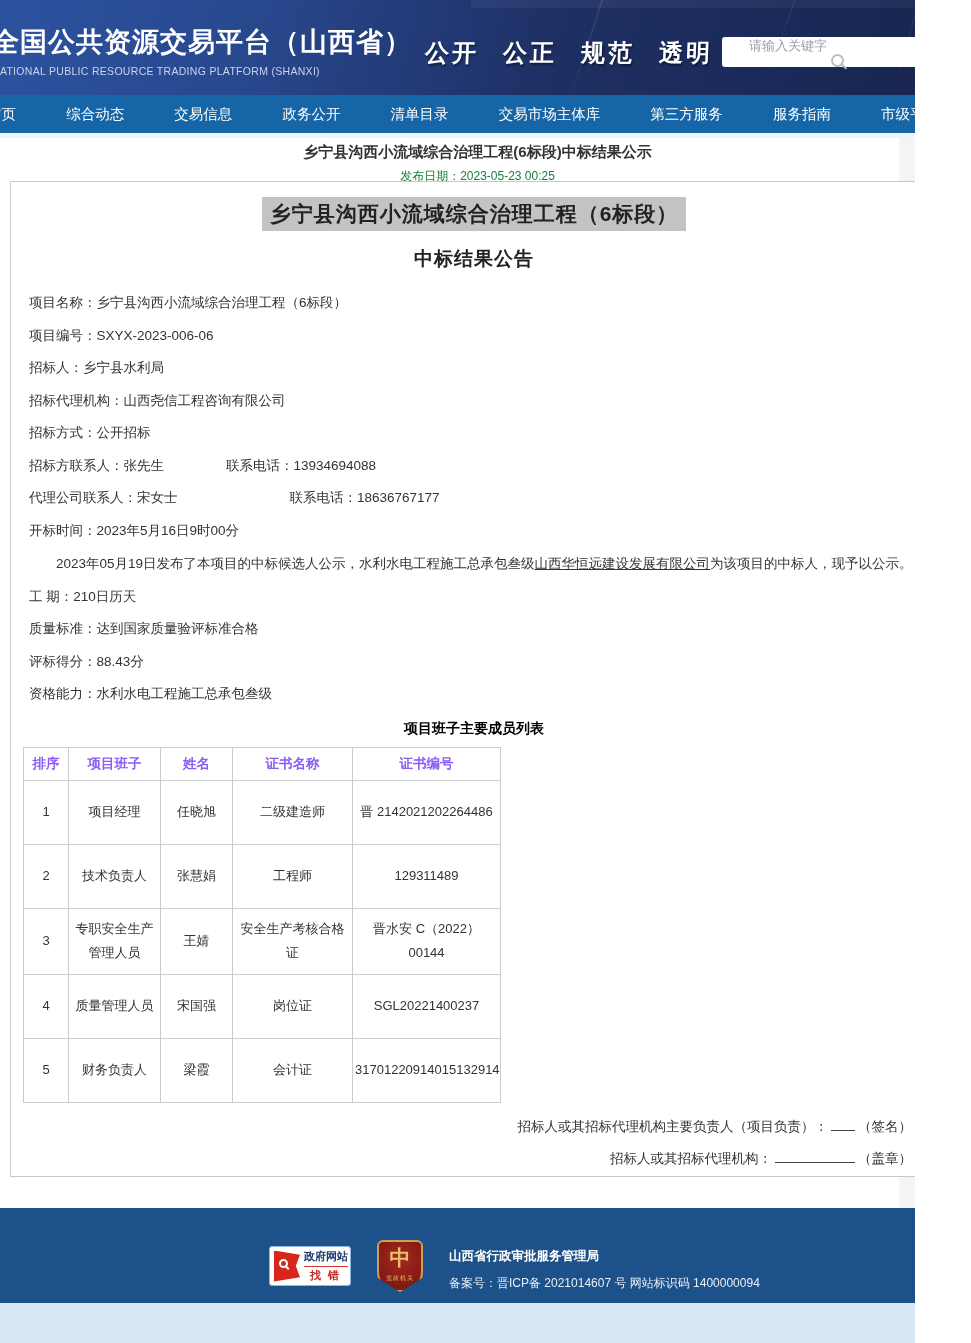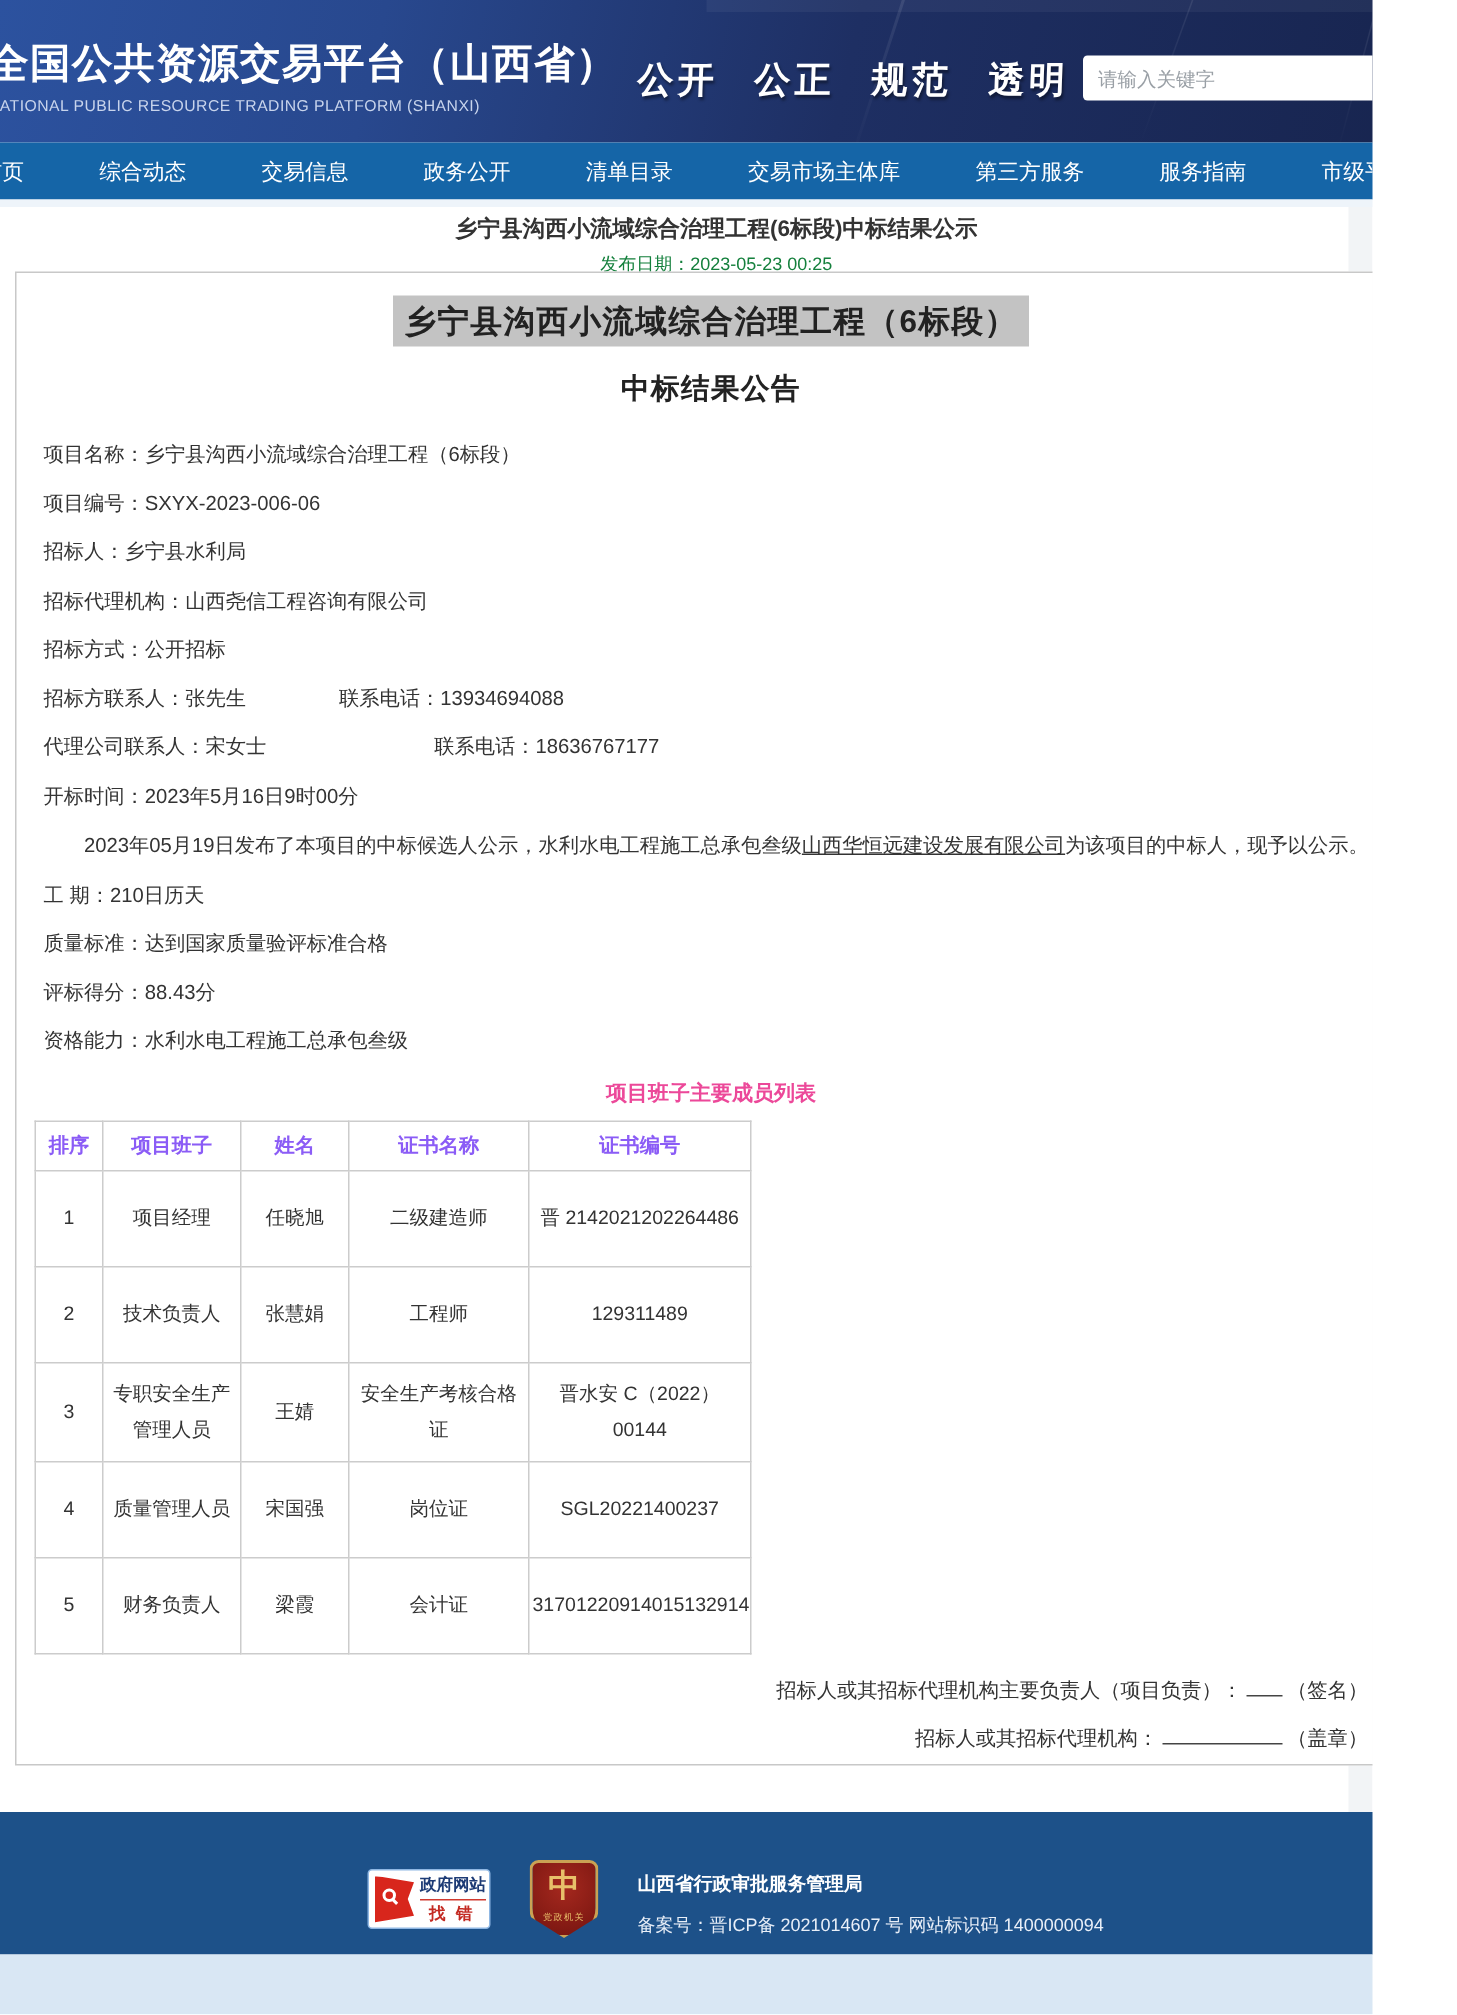--- a/index.html
+++ b/index.html
@@ -16,21 +16,21 @@
   .s3 { width:1px; height:110px; left:905px; top:-5px; transform:rotate(15deg); }
   .glow-dot { position:absolute; right:36px; top:74px; width:20px; height:20px; border-radius:50%;
     background:radial-gradient(circle,#aee4ff 0%,rgba(80,160,230,0.45) 40%,rgba(0,0,0,0) 70%); }
   .logo { position:absolute; left:-8px; top:24px; color:#fff; }
   .logo-cn { font-size:27px; font-weight:bold; letter-spacing:1px; white-space:nowrap; }
   .logo-en { font-size:10.5px; color:#c8d4ec; margin-top:5px; letter-spacing:0.3px; white-space:nowrap; }
   .slogan { position:absolute; left:425px; top:37px; display:flex; gap:24px; color:#fff;
     font-weight:bold; font-size:24px; letter-spacing:3px; text-shadow:1px 2px 2px rgba(0,0,0,0.45);
     transform:skewX(-2deg); white-space:nowrap; }
   .search { position:absolute; right:19px; top:37px; width:230px; height:30px; background:#fff;
-    border-radius:3px; display:flex; align-items:center; padding:0 10px; }
+    border-radius:3px; display:flex; align-items:center; padding:0 10px;flex-direction:column; }
   .search input { border:none; outline:none; flex:1; font-size:13px; color:#333; background:transparent;
     font-family:"Liberation Sans","DejaVu Sans",sans-serif; }
   .search input::placeholder { color:#9aa0a6; }
   .search-icon { position:relative; width:13px; height:13px; border:2px solid #b9bdc2; border-radius:50%; flex:none; cursor:pointer; }
   .search-icon::after { content:''; position:absolute; width:2px; height:7px; background:#b9bdc2;
     right:-3px; bottom:-5px; transform:rotate(-45deg); border-radius:1px; }
 
   
   .nav { position:absolute; top:95px; left:0; width:971px; height:38px; background:#1565a7;
     display:flex; align-items:center; justify-content:space-between; padding:0 32px 0 0; }
@@ -50,21 +50,21 @@
   .doc-title-wrap { text-align:center; margin-top:15px; }
   .doc-title { display:inline-block; background:#c3c3c3; color:#222; font-size:21px; font-weight:bold;
     padding:3px 8px; letter-spacing:1px; }
   .doc-subtitle { text-align:center; font-size:19px; font-weight:bold; color:#222; margin-top:15px; letter-spacing:1px; }
   .fields { margin:24px 0 0 18px; font-size:13.5px; color:#333; }
   .line { margin-bottom:18.5px; line-height:14px; white-space:nowrap; }
   .gap60 { display:inline-block; width:62px; }
   .gap110 { display:inline-block; width:112px; }
   .para { margin-bottom:18.5px; line-height:15px; text-indent:2em; white-space:nowrap; }
   .company-u { text-decoration:underline; }
-  .table-title { text-align:center; font-size:14px; font-weight:bold; color:#ec4899; margin:8px 0 9px; }
+  .table-title { text-align:center; font-size:14px; font-weight:bold; color:#000000; margin:8px 0 9px; }
 
   
   table.team { border-collapse:collapse; margin-left:12px; width:477px; table-layout:fixed; }
   table.team th, table.team td { border:1px solid #ccc; text-align:center; font-size:13px; color:#333;
     vertical-align:middle; padding:0 2px; line-height:24px; }
   table.team thead th { font-weight:bold; font-size:13.5px; height:33px; color:#8b5cf6; }
   th.dk, td.dk { border-color:#333; }
   .h64 td { height:64px; } .h66 td { height:66px; }
   td.va-top { vertical-align:top; padding-top:9px; }
   td.wrap2 { line-height:27px; white-space:normal; }
@@ -72,21 +72,21 @@
   
   .sig1 { position:absolute; right:25px; top:936px; font-size:13.5px; color:#333; white-space:nowrap; }
   .sig2 { position:absolute; right:25px; top:968px; font-size:13.5px; color:#333; white-space:nowrap; }
   .u-short { display:inline-block; width:24px; height:11px; border-bottom:1px solid #444; margin:0 3px; }
   .u-long { display:inline-block; width:80px; height:11px; border-bottom:1px solid #444; margin:0 3px; }
 
   
   .footer { position:absolute; top:1208px; left:0; width:971px; height:95px; background:#1d5189; overflow:hidden; }
   .footer-row { position:absolute; left:245px; top:38px; display:flex; align-items:flex-start; gap:26px; }
   .badge1 { width:82px; height:40px; background:#fff; border:1px solid #8fb7e3; border-radius:3px;
-    display:flex; align-items:center; padding:3px 4px; gap:4px; cursor:pointer; }
+    display:flex; align-items:center; padding:3px 4px; gap:4px; cursor:pointer;margin-left:24px; }
   .flag { position:relative; width:26px; height:31px; background:#d8261c; flex:none;
     clip-path:polygon(0 0,100% 14%,84% 50%,100% 86%,0 100%); }
   .flag-mag { position:absolute; left:5px; top:8px; width:9px; height:9px; border:2px solid #fff; border-radius:50%; }
   .flag-mag::after { content:''; position:absolute; width:2px; height:5px; background:#fff;
     right:-2px; bottom:-4px; transform:rotate(-45deg); }
   .b1-texts { display:flex; flex-direction:column; }
   .b1-top { color:#1d3b75; font-weight:bold; font-size:11px; border-bottom:1px solid #d0392e; padding-bottom:2px; white-space:nowrap; }
   .b1-bot { color:#c32a22; font-weight:bold; font-size:11px; letter-spacing:7px; padding-left:6px; margin-top:1px; white-space:nowrap; }
   .badge2 { position:relative; width:46px; height:52px; margin-top:-6px; cursor:pointer;
     background:radial-gradient(circle at 50% 35%,#a5281e 0%,#7e1812 80%);

